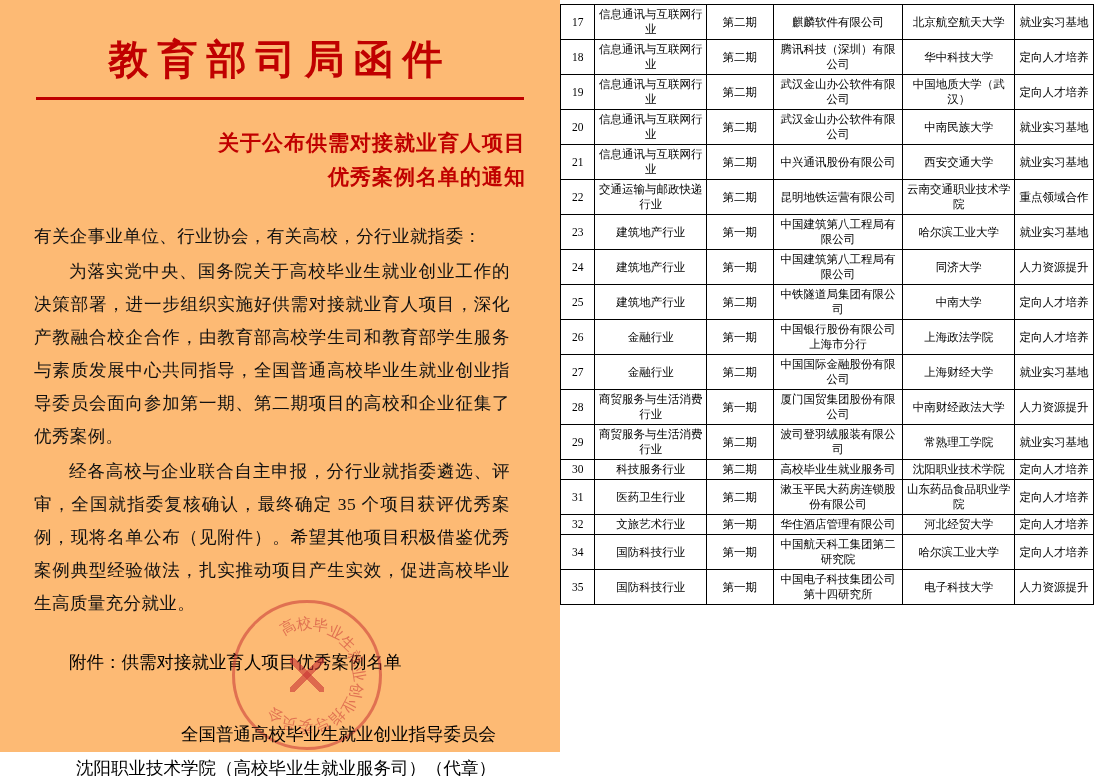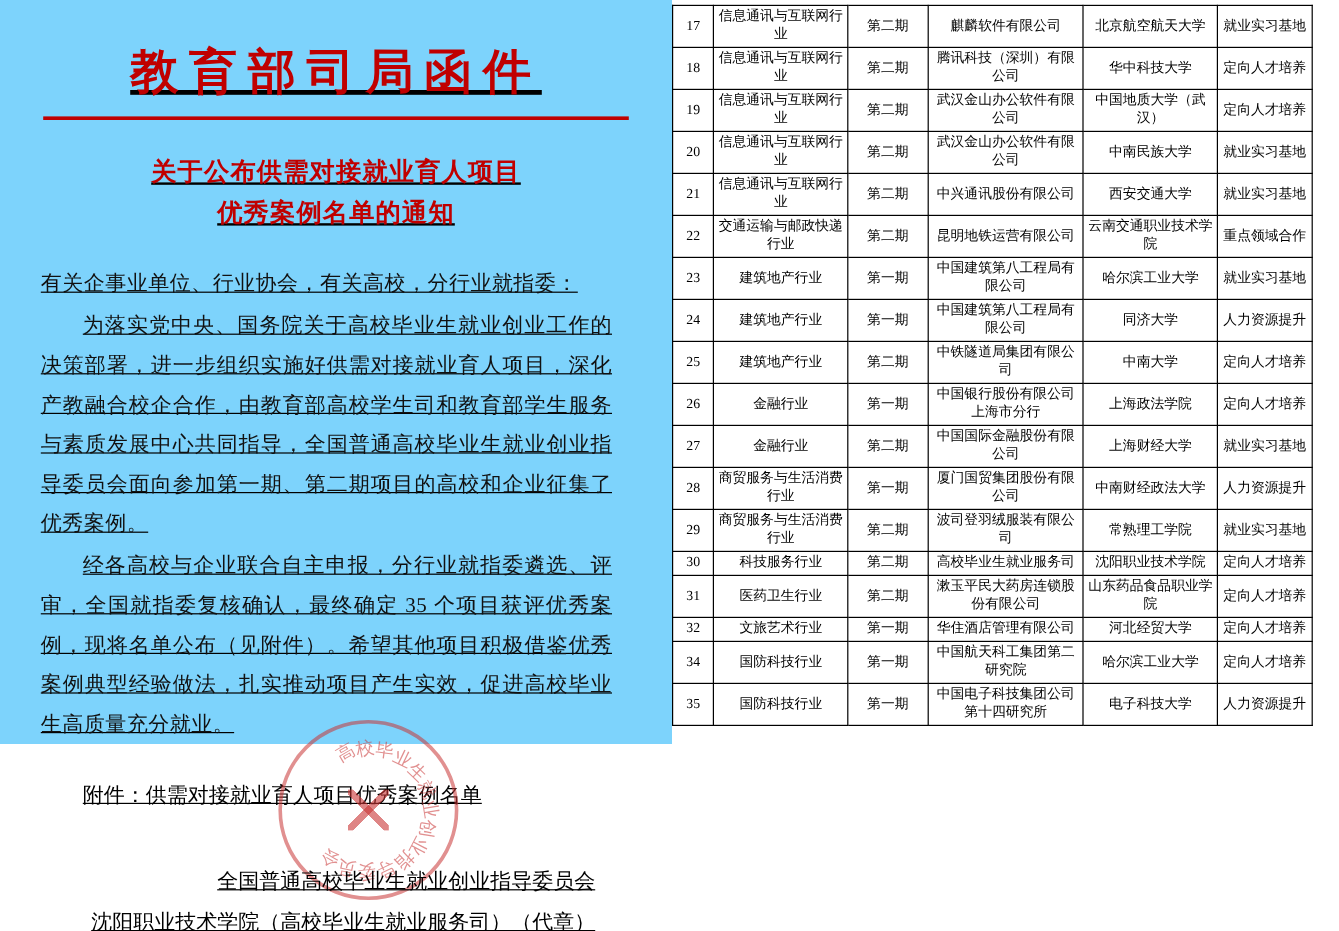--- a/index.html
+++ b/index.html
@@ -13,42 +13,41 @@
   .page {
     position: relative;
     width: 1116px; height: 776px;
     display: flex;
   }
 
   
   .letter {
     position: relative;
     width: 560px;
-    height: 620px;
+    height: 752px;
     padding: 14px 34px 0 34px;
-    background: #7dd3fc;
-    text-decoration: underline;
+    background: #fdba74;
   }
   .letter-title {
     text-align: center;
     color: #c00000;
     font-size: 40px;
     font-weight: bold;
     letter-spacing: 9px;
     margin: 18px 0 10px 0;
     font-family: "Liberation Serif", "DejaVu Serif", serif;
     white-space: nowrap;
   }
   .red-rule {
     height: 3px;
     background: #c00000;
     margin: 6px 2px 26px 2px;
   }
   .doc-title {
-    text-align: center;
+    text-align: right;
     color: #c00000;
     font-size: 21px;
     font-weight: bold;
     line-height: 34px;
     letter-spacing: 1px;
     margin-bottom: 26px;
   }
   .body-text {
     font-size: 17.5px;
     line-height: 33px;

